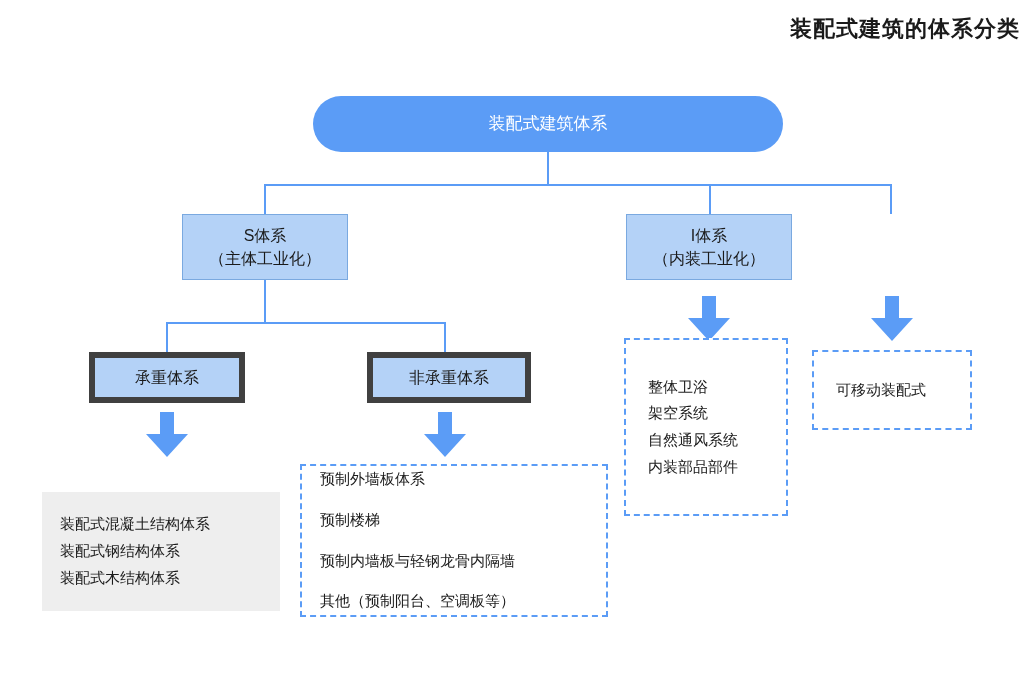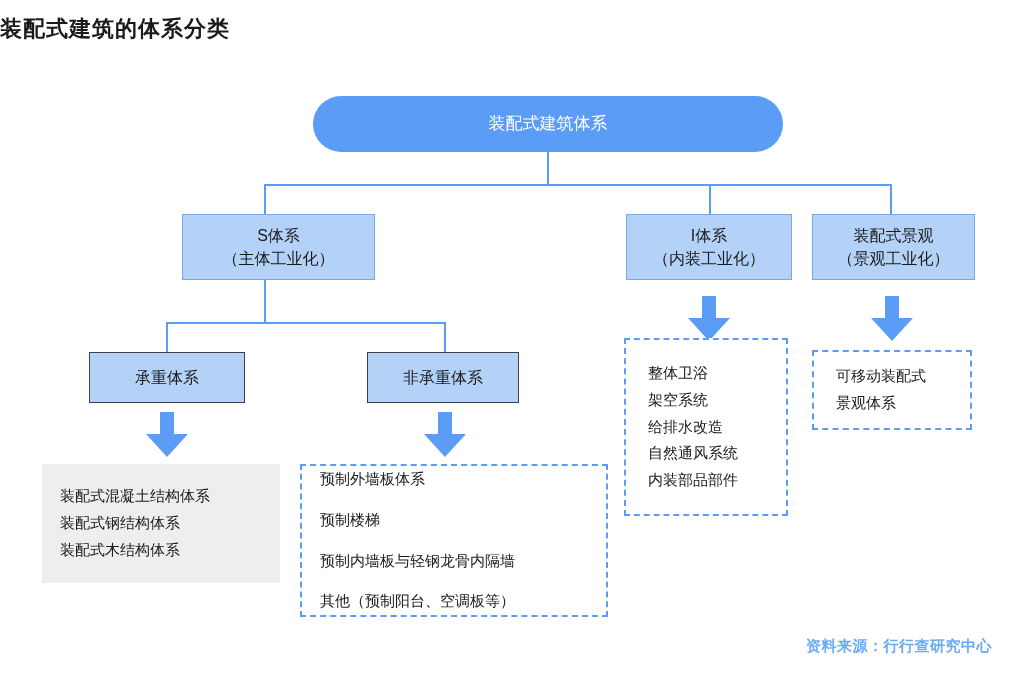--- a/index.html
+++ b/index.html
@@ -15,21 +15,21 @@
     width: 1020px;
     height: 676px;
     background: #ffffff;
     overflow: hidden;
   }
   .title {
     position: absolute;
     left: 0;
     top: 14px;
     width: 1020px;
-    text-align: left;
+    text-align: right;
     font-size: 22px;
     font-weight: bold;
     color: #1a1a1a;
     letter-spacing: 1px;
   }
   .box {
     position: absolute;
     box-sizing: border-box;
     display: flex;
     flex-direction: column;
@@ -44,37 +44,38 @@
     font-size: 17px;
   }
   .box-level2 {
     background: #b4d2f7;
     border: 1px solid #7aa9e0;
     color: #1a1a1a;
     font-size: 16px;
   }
   .box-level3 {
     background: #b4d2f7;
-    border: 1px solid #404040;
+    border: 6px solid #404040;
     color: #1a1a1a;
     font-size: 16px;
   }
   .panel {
     position: absolute;
     box-sizing: border-box;
     display: flex;
     flex-direction: column;
     justify-content: center;
     line-height: 1.78;
     font-size: 15px;
     color: #1a1a1a;
   }
   .panel-grey {
     background: #eeeeee;
     padding-left: 18px;
+    margin-top: 28px;
   }
   .panel-dashed {
     background: #ffffff;
     border: 2px dashed #5b9cf6;
     padding-left: 18px;
   }
   .panel-dashed.center-pad {
     padding-left: 22px;
   }
   .panel div { white-space: nowrap; }
@@ -110,45 +111,41 @@
   <div class="box box-root" style="left:313px; top:96px; width:470px; height:56px;border-radius:28px;">
     <span>装配式建筑体系</span>
   </div>
 
   <div class="conn conn-v" style="left:547px; top:152px; height:32px;"></div>
   <div class="conn conn-h" style="left:264px; top:184px; width:628px;"></div>
   <div class="conn conn-v" style="left:264px; top:184px; height:30px;"></div>
   <div class="conn conn-v" style="left:709px; top:184px; height:30px;"></div>
   <div class="conn conn-v" style="left:890px; top:184px; height:30px;"></div>
 
-  <div class="box box-level2" style="left:182px; top:214px; width:193px; height:66px;">
+  <div class="box box-level2" style="left:182px; top:214px; width:166px; height:66px;">
     <span>S体系</span>
     <span>（主体工业化）</span>
   </div>
 
   <div class="box box-level2" style="left:626px; top:214px; width:166px; height:66px;">
     <span>I体系</span>
     <span>（内装工业化）</span>
   </div>
 
-  <div class="box box-level2" style="left:812px; top:214px; width:163px; height:66px;">
-    <span>装配式景观</span>
-    <span>（景观工业化）</span>
-  </div>
 
   <div class="conn conn-v" style="left:264px; top:280px; height:42px;"></div>
   <div class="conn conn-h" style="left:166px; top:322px; width:280px;"></div>
   <div class="conn conn-v" style="left:166px; top:322px; height:30px;"></div>
   <div class="conn conn-v" style="left:444px; top:322px; height:30px;"></div>
 
   <div class="box box-level3" style="left:89px; top:352px; width:156px; height:51px;">
     <span>承重体系</span>
   </div>
 
-  <div class="box box-level3" style="left:367px; top:352px; width:152px; height:51px;">
+  <div class="box box-level3" style="left:367px; top:352px; width:164px; height:51px;">
     <span>非承重体系</span>
   </div>
 
   <div class="arrow" style="left:145px; top:412px;">
     <svg viewBox="0 0 44 46" xmlns="http://www.w3.org/2000/svg">
       <polygon points="15,0 29,0 29,22 43,22 22,45 1,22 15,22" fill="#5b9cf6"></polygon>
     </svg>
   </div>
   <div class="arrow" style="left:423px; top:412px;">
     <svg viewBox="0 0 44 46" xmlns="http://www.w3.org/2000/svg">
@@ -175,25 +172,22 @@
   <div class="panel panel-dashed" style="left:300px; top:464px; width:308px; height:153px;justify-content:space-between;">
     <div>预制外墙板体系</div>
     <div>预制楼梯</div>
     <div>预制内墙板与轻钢龙骨内隔墙</div>
     <div>其他（预制阳台、空调板等）</div>
   </div>
 
   <div class="panel panel-dashed center-pad" style="left:624px; top:338px; width:164px; height:178px;">
     <div>整体卫浴</div>
     <div>架空系统</div>
-    <div>给排水改造</div>
     <div>自然通风系统</div>
     <div>内装部品部件</div>
   </div>
 
   <div class="panel panel-dashed center-pad" style="left:812px; top:350px; width:160px; height:80px;font-family:Liberation Serif, serif;">
     <div>可移动装配式</div>
-    <div>景观体系</div>
   </div>
 
-  <div class="source">资料来源：行行查研究中心</div>
 
 </div>
 
 </body></html>

